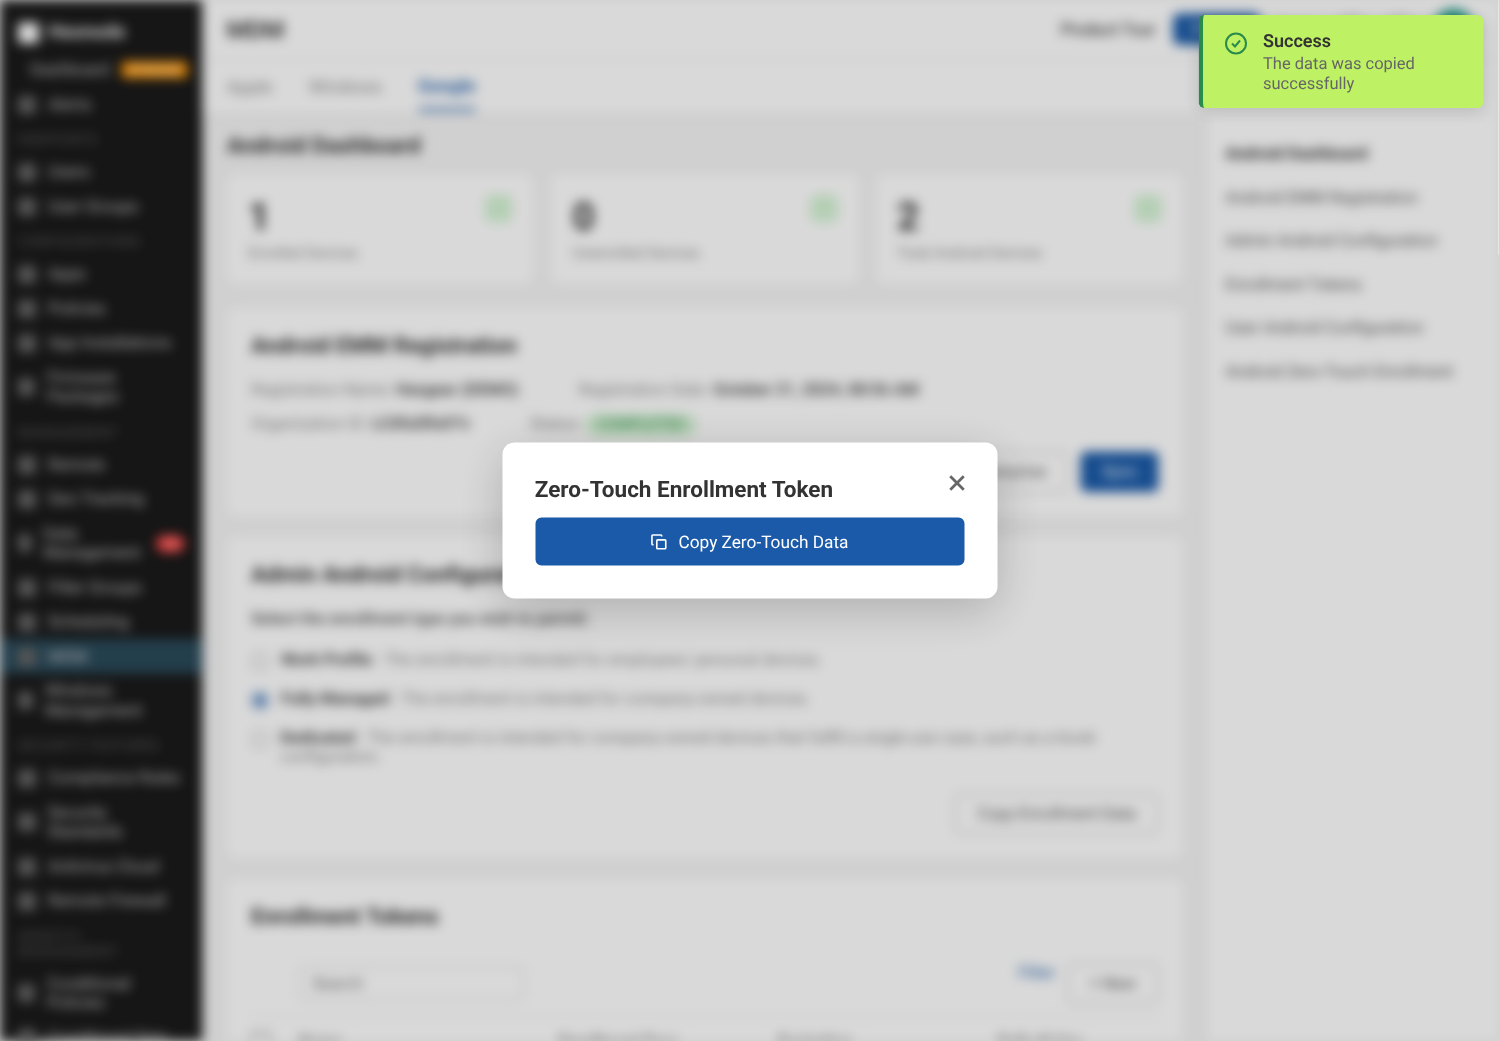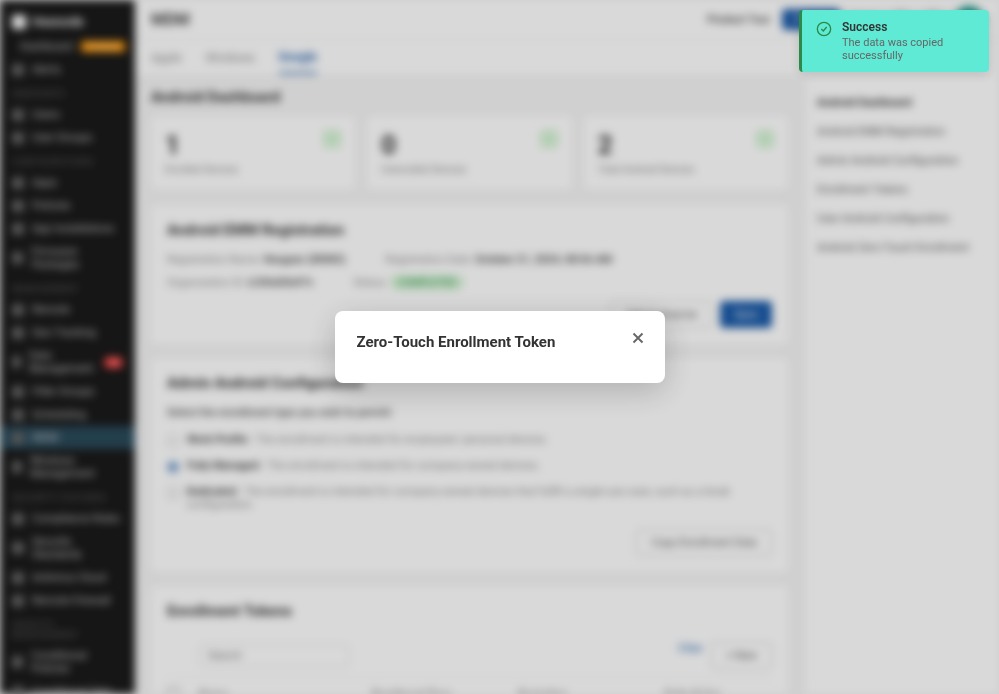--- a/index.html
+++ b/index.html
@@ -81,21 +81,21 @@
     .modal-title { font-size: 15px; font-weight: 700; color: #333; margin-bottom: 10px; }
     .modal-close { position: absolute; top: 18px; right: 18px; cursor: pointer; color: #666; }
     .modal-close svg { width: 18px; height: 18px; }
     .modal-body { font-size: 12px; color: #555; line-height: 1.5; margin-bottom: 16px; }
     .modal-actions { display: flex; gap: 10px; }
     .modal-btn { flex: 1; padding: 8px 10px; border-radius: 4px; font-size: 11.5px; cursor: pointer; display: flex; align-items: center; justify-content: center; gap: 6px; border: 1px solid #ccc; background: #fff; }
     .modal-btn.primary { background: #1a5aa8; color: #fff; border-color: #1a5aa8; }
     .modal-btn svg { width: 13px; height: 13px; }
     
     
-    .toast { position: absolute; top: 10px; right: 10px; background: #5eead4; border-radius: 4px; padding: 10px 14px; box-shadow: 0 2px 12px rgba(0,0,0,0.15); display: flex; align-items: flex-start; gap: 10px; width: 190px; border-left: 3px solid #2a8a4a; }
+    .toast { position: absolute; top: 10px; right: 10px; background: #bef264; border-radius: 4px; padding: 10px 14px; box-shadow: 0 2px 12px rgba(0,0,0,0.15); display: flex; align-items: flex-start; gap: 10px; width: 190px; border-left: 3px solid #2a8a4a; }
     .toast-icon { color: #2a8a4a; margin-top: 1px; }
     .toast-icon svg { width: 16px; height: 16px; }
     .toast-title { font-size: 12px; font-weight: 600; color: #333; }
     .toast-msg { font-size: 11px; color: #666; margin-top: 2px; }
   </style>
 </head>
 <body>
 
 <div class="background-blur">
   <div class="sidebar">
@@ -302,20 +302,27 @@
 
 <div class="modal-overlay">
   <div class="modal">
     <div class="modal-title">Zero-Touch Enrollment Token</div>
     <div class="modal-close">
       <svg viewBox="0 0 24 24" fill="none" stroke="currentColor" stroke-width="2.5">
           <path d="M18 6L6 18M6 6l12 12"></path>
         </svg>
     </div>
     <div class="modal-actions">
+      <div class="modal-btn primary">
+        <svg viewBox="0 0 24 24" fill="none" stroke="currentColor" stroke-width="2">
+            <rect x="9" y="9" width="11" height="11" rx="1"></rect>
+            <path d="M5 15H4a1 1 0 01-1-1V4a1 1 0 011-1h10a1 1 0 011 1v1"></path>
+          </svg>
+        <span>Copy Zero-Touch Data</span>
+      </div>
     </div>
   </div>
 </div>
 
 <div class="toast">
   <div class="toast-icon">
     <svg viewBox="0 0 24 24" fill="none" stroke="currentColor" stroke-width="2">
         <circle cx="12" cy="12" r="10"></circle>
         <path d="M8 12l3 3 5-6"></path>
       </svg>

